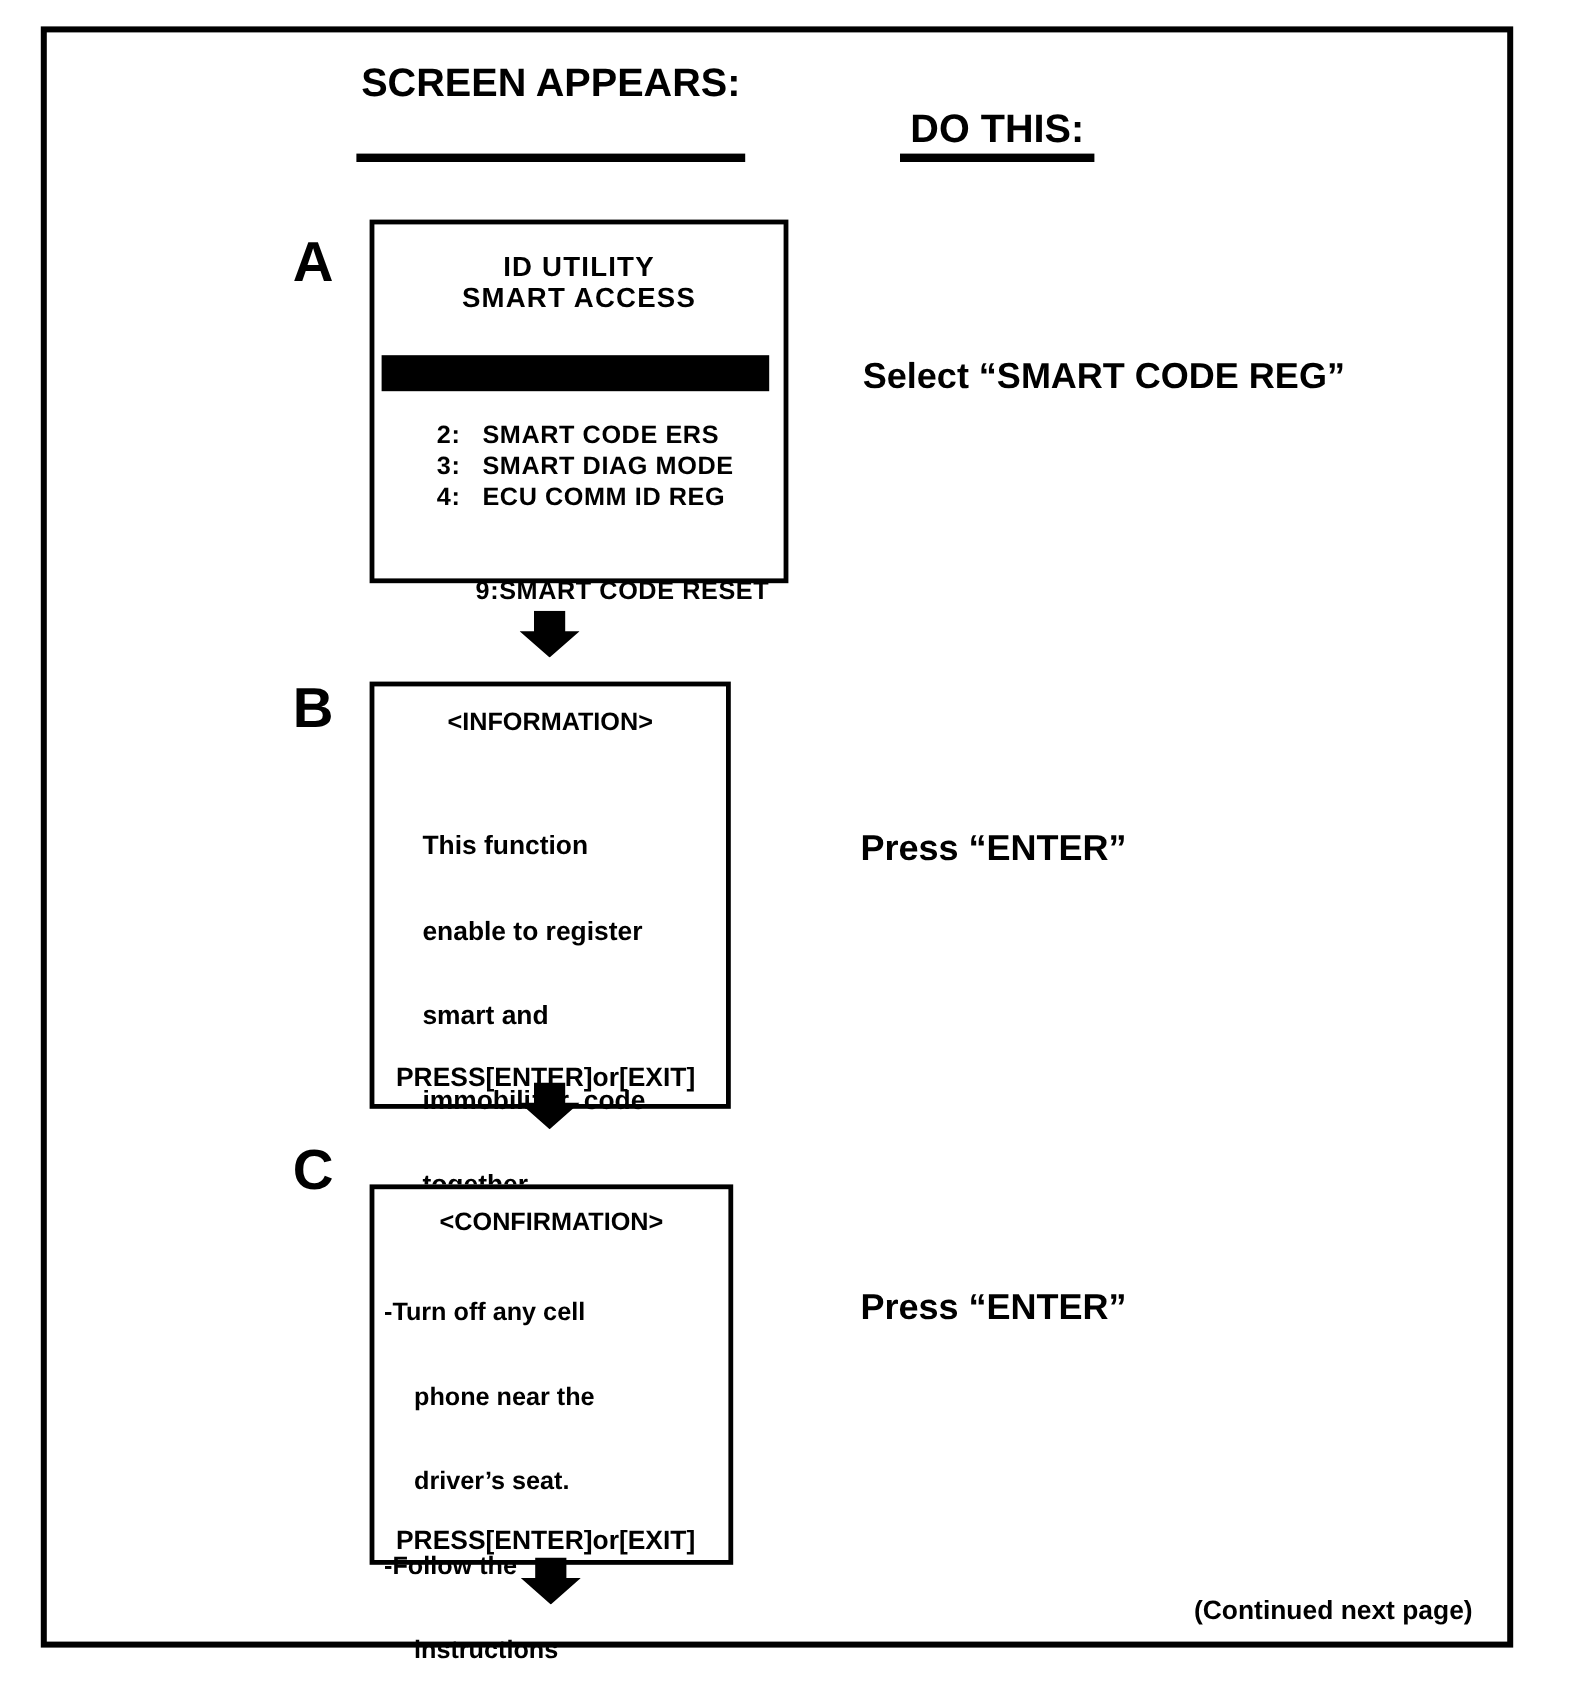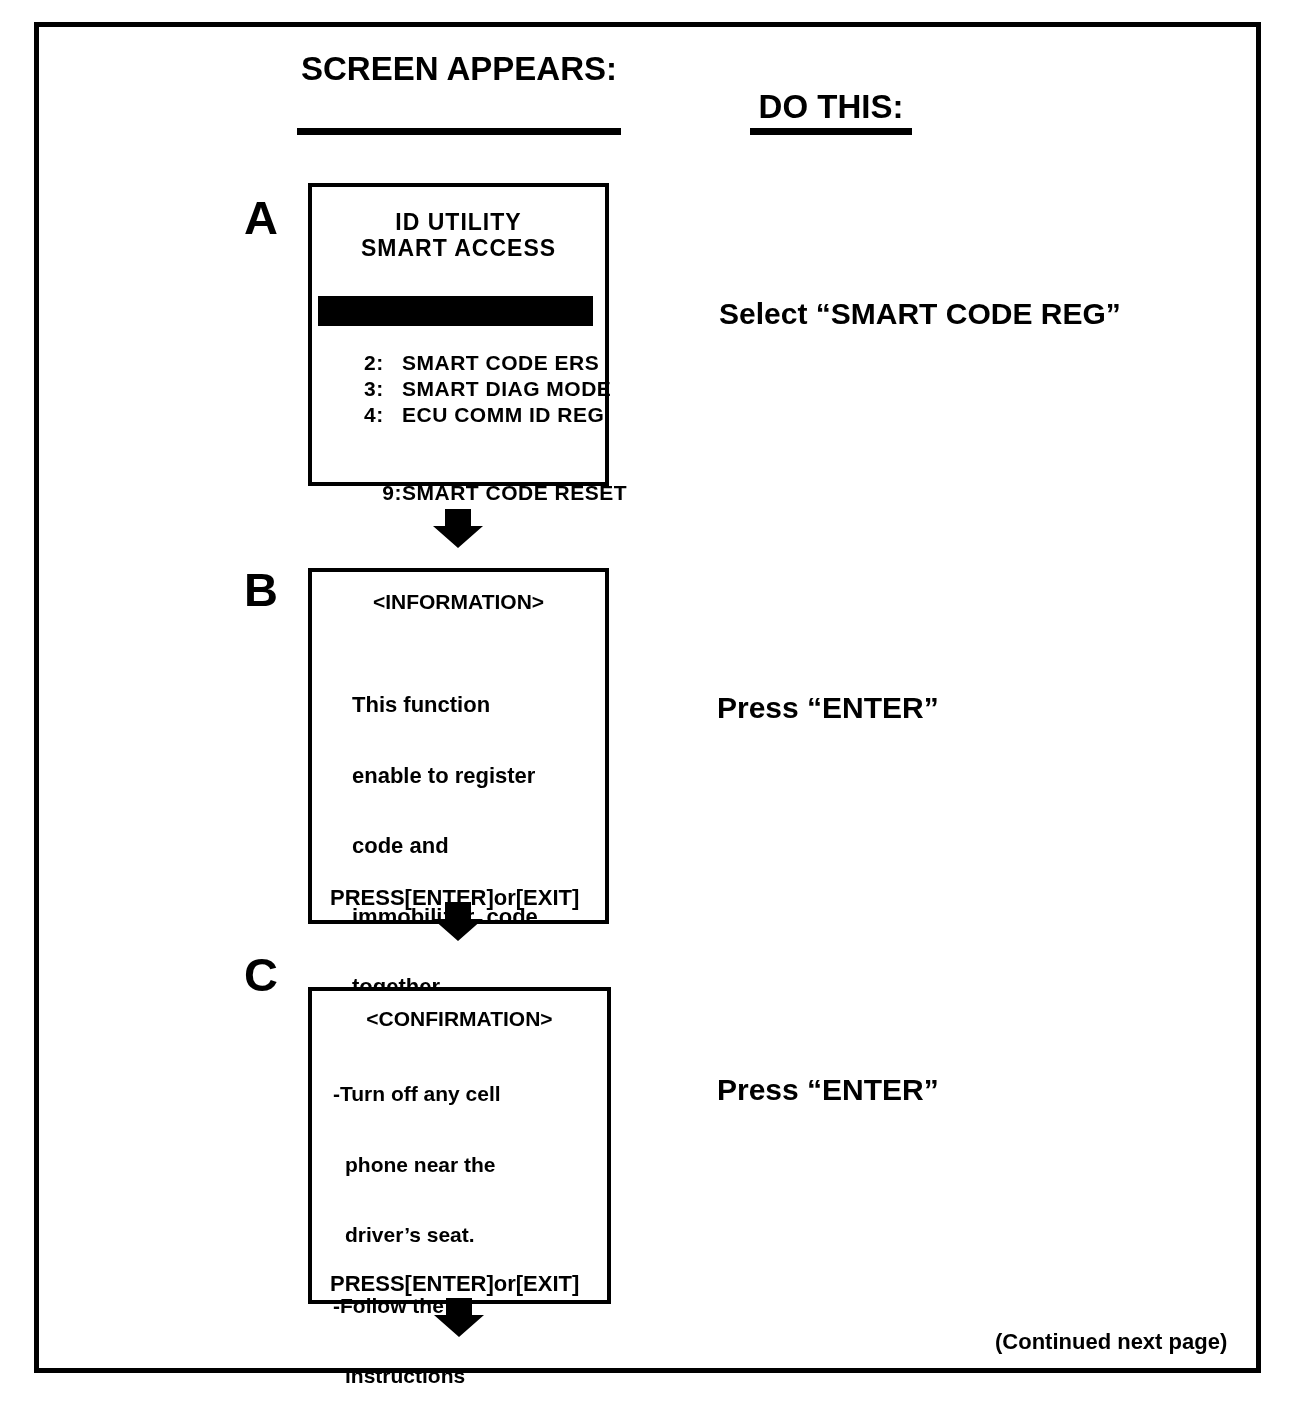--- a/index.html
+++ b/index.html
@@ -20,21 +20,21 @@
   .rule-do { left:750px; top:128px; width:162px; }
 
   
   .step-label { position:absolute; font-size:47px; line-height:47px; letter-spacing:1px; }
   .label-a { left:244px; top:194px; }
   .label-b { left:244px; top:566px; }
   .label-c { left:244px; top:951px; }
 
   
   .screen { position:absolute; border:4px solid #000; background:#fff; }
-  .screen-a { left:308px; top:183px; width:301px; height:303px; }
+  .screen-a { left:308px; top:183px; width:349px; height:303px; }
   .screen-b { left:308px; top:568px; width:301px; height:356px; }
   .screen-c { left:308px; top:987px; width:303px; height:317px; }
 
   
   .a-titles { margin-top:22px; text-align:center; font-size:23px; line-height:26px; letter-spacing:1px; }
   .a-menu { margin-top:37px; }
   .menu-row { height:26px; line-height:26px; margin-left:6px; margin-right:12px; padding-left:8px;
               font-size:21px; letter-spacing:0.5px; white-space:pre; }
   .menu-row .num { display:inline-block; width:38px; }
   .menu-row.hl { background:#000; color:#fff; height:30px; line-height:30px; margin-top:-2px; margin-bottom:-2px; }
@@ -42,21 +42,21 @@
 
   
   .b-title { margin-top:18px; text-align:center; font-size:21px; line-height:24px; }
   .b-body { margin-top:32px; margin-left:40px; font-size:22px; line-height:23.5px; white-space:pre; }
   .scr-footer { position:absolute; left:18px; font-size:22px; line-height:25px; white-space:pre; }
   .b-footer { bottom:10px; }
 
   
   .c-title { margin-top:16px; text-align:center; font-size:21px; line-height:24px; }
   .c-body { margin-top:4px; font-size:21px; line-height:23.5px; white-space:pre; }
-  .c-body .first { padding-left:21px; }
+  .c-body .first { padding-left:8px; }
   .c-body .cont { padding-left:33px; }
   .c-footer { bottom:4px; }
 
   
   .arrow { position:absolute; width:50px; height:39px; fill:#000; }
   .arrow-1 { left:433px; top:509px; }
   .arrow-2 { left:433px; top:902px; }
   .arrow-3 { left:434px; top:1298px; }
 
   
@@ -108,21 +108,21 @@
 <svg class="arrow arrow-1" viewBox="0 0 50 39" xmlns="http://www.w3.org/2000/svg">
     <path d="M12 0 H38 V17 H50 L25 39 L0 17 H12 Z"></path>
   </svg>
 
 <div class="step-label label-b">B</div>
 <div class="screen screen-b">
   <div class="b-title">&lt;INFORMATION&gt;</div>
   <div class="b-body">
     <div>This function</div>
     <div>enable to register</div>
-    <div>code and</div>
+    <div>smart and</div>
     <div>immobilizer  code</div>
     <div>together.</div>
   </div>
   <div class="scr-footer b-footer">PRESS[ENTER]or[EXIT]</div>
 </div>
 <div class="instruction ins-b">Press “ENTER”</div>
 
 <svg class="arrow arrow-2" viewBox="0 0 50 39" xmlns="http://www.w3.org/2000/svg">
     <path d="M12 0 H38 V17 H50 L25 39 L0 17 H12 Z"></path>
   </svg>

